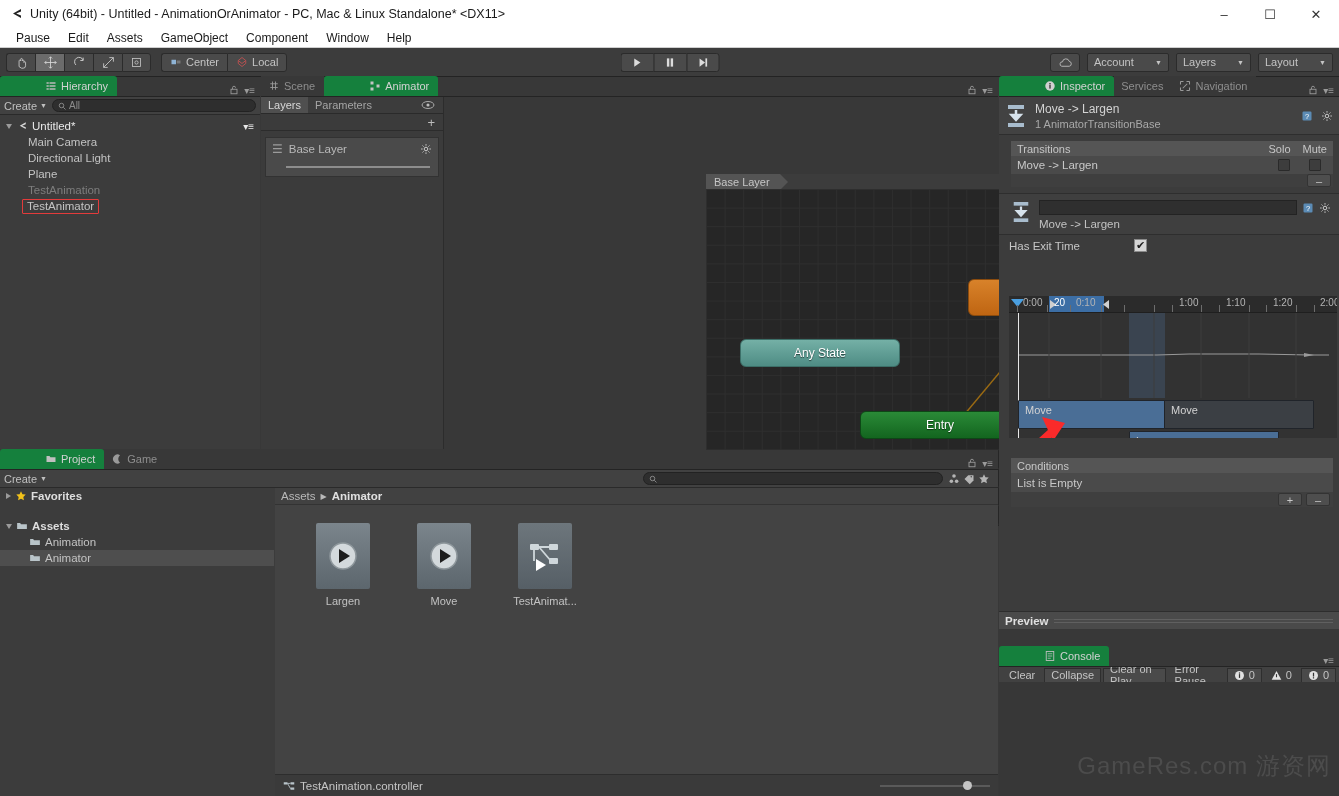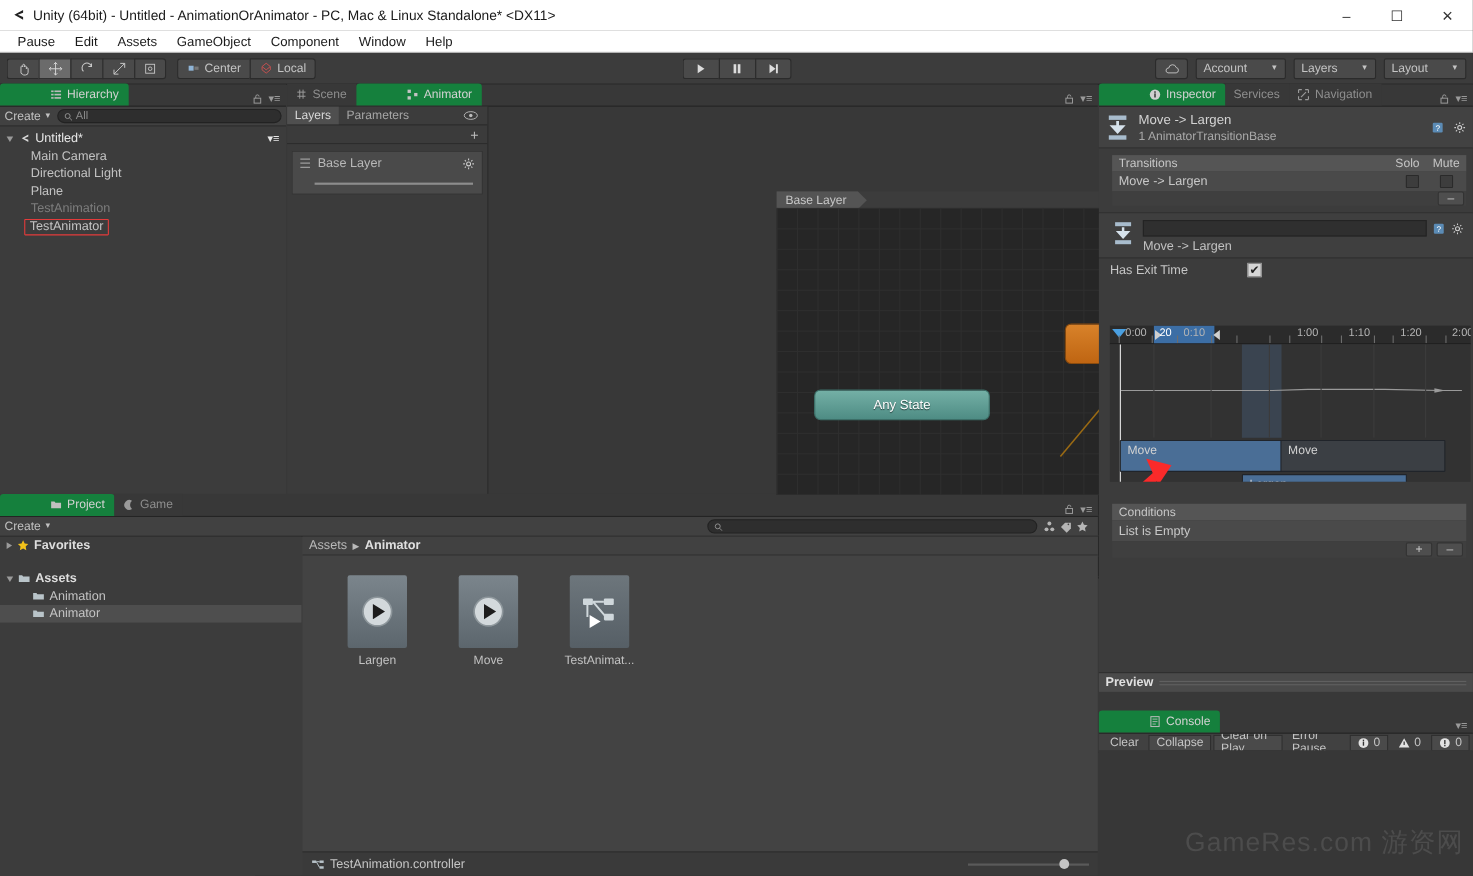--- a/index.html
+++ b/index.html
@@ -84,21 +84,21 @@
      background-size:18.6px 18.6px; overflow:hidden; }
   .crumbbar{ position:absolute; left:445px; top:97px; width:553px; height:16px; background:#3c3c3c;
      display:flex; align-items:center; }
   .crumb{ background:#545454; height:16px; padding:0 10px 0 8px; display:flex; align-items:center;
      color:#c6c6c6; font-size:11px; position:relative; }
   .crumb:after{ content:""; position:absolute; right:-8px; top:0; border-left:8px solid #545454;
      border-top:8px solid transparent; border-bottom:8px solid transparent; }
   .alive{ margin-left:auto; background:#4d4d4d; height:16px; padding:0 5px; display:flex;
      align-items:center; font-size:10.5px; color:#c0c0c0; }
   .node{ position:absolute; border-radius:6px; display:flex; align-items:center;
-     justify-content:center; color:#fff; font-size:12px; text-shadow:0 1px 1px rgba(0,0,0,.6);margin-top:15px; }
+     justify-content:center; color:#fff; font-size:12px; text-shadow:0 1px 1px rgba(0,0,0,.6); }
   .n-move{ background:linear-gradient(#d8822a,#bf6512); border:1px solid #8a4b0e; }
   .n-any{ background:linear-gradient(#74b0a6,#4e8c84); border:1px solid #3c6f68; }
   .n-entry{ background:linear-gradient(#2a8a37,#13651f); border:1px solid #0d4716; }
   .n-largen{ background:linear-gradient(#5e6268,#4a4e54); border:1px solid #343840; }
   .footerpath{ position:absolute; right:0; bottom:0; background:#3a3a3a; height:15px;
      padding:0 4px; display:flex; align-items:center; font-size:10.5px; color:#b0b0b0; }
 
   
   #project{ left:0; top:450px; width:998px; height:346px; background:#3c3c3c; }
   .ptree{ position:absolute; left:0; top:38px; width:274px; bottom:0; background:#3c3c3c; }
@@ -421,20 +421,23 @@
           <path d="M383 108 L404 113 L392 130 Z" fill="#fa2a2a"></path>
         </g>
       </svg>
 
       <div class="node n-move" style="left:262px;top:90px;width:200px;height:37px">
         <span>Move</span>
       </div>
       <div class="node n-any" style="left:34px;top:150px;width:160px;height:28px">
         <span>Any State</span>
       </div>
+      <div class="node n-entry" style="left:154px;top:222px;width:160px;height:28px">
+        <span>Entry</span>
+      </div>
       <div class="node n-largen" style="left:334px;top:198px;width:200px;height:37px">
         <span>Largen</span>
       </div>
 
       <div class="footerpath">
         <span>Animator/TestAnimation.controller</span>
       </div>
     </div>
   </div>
 

